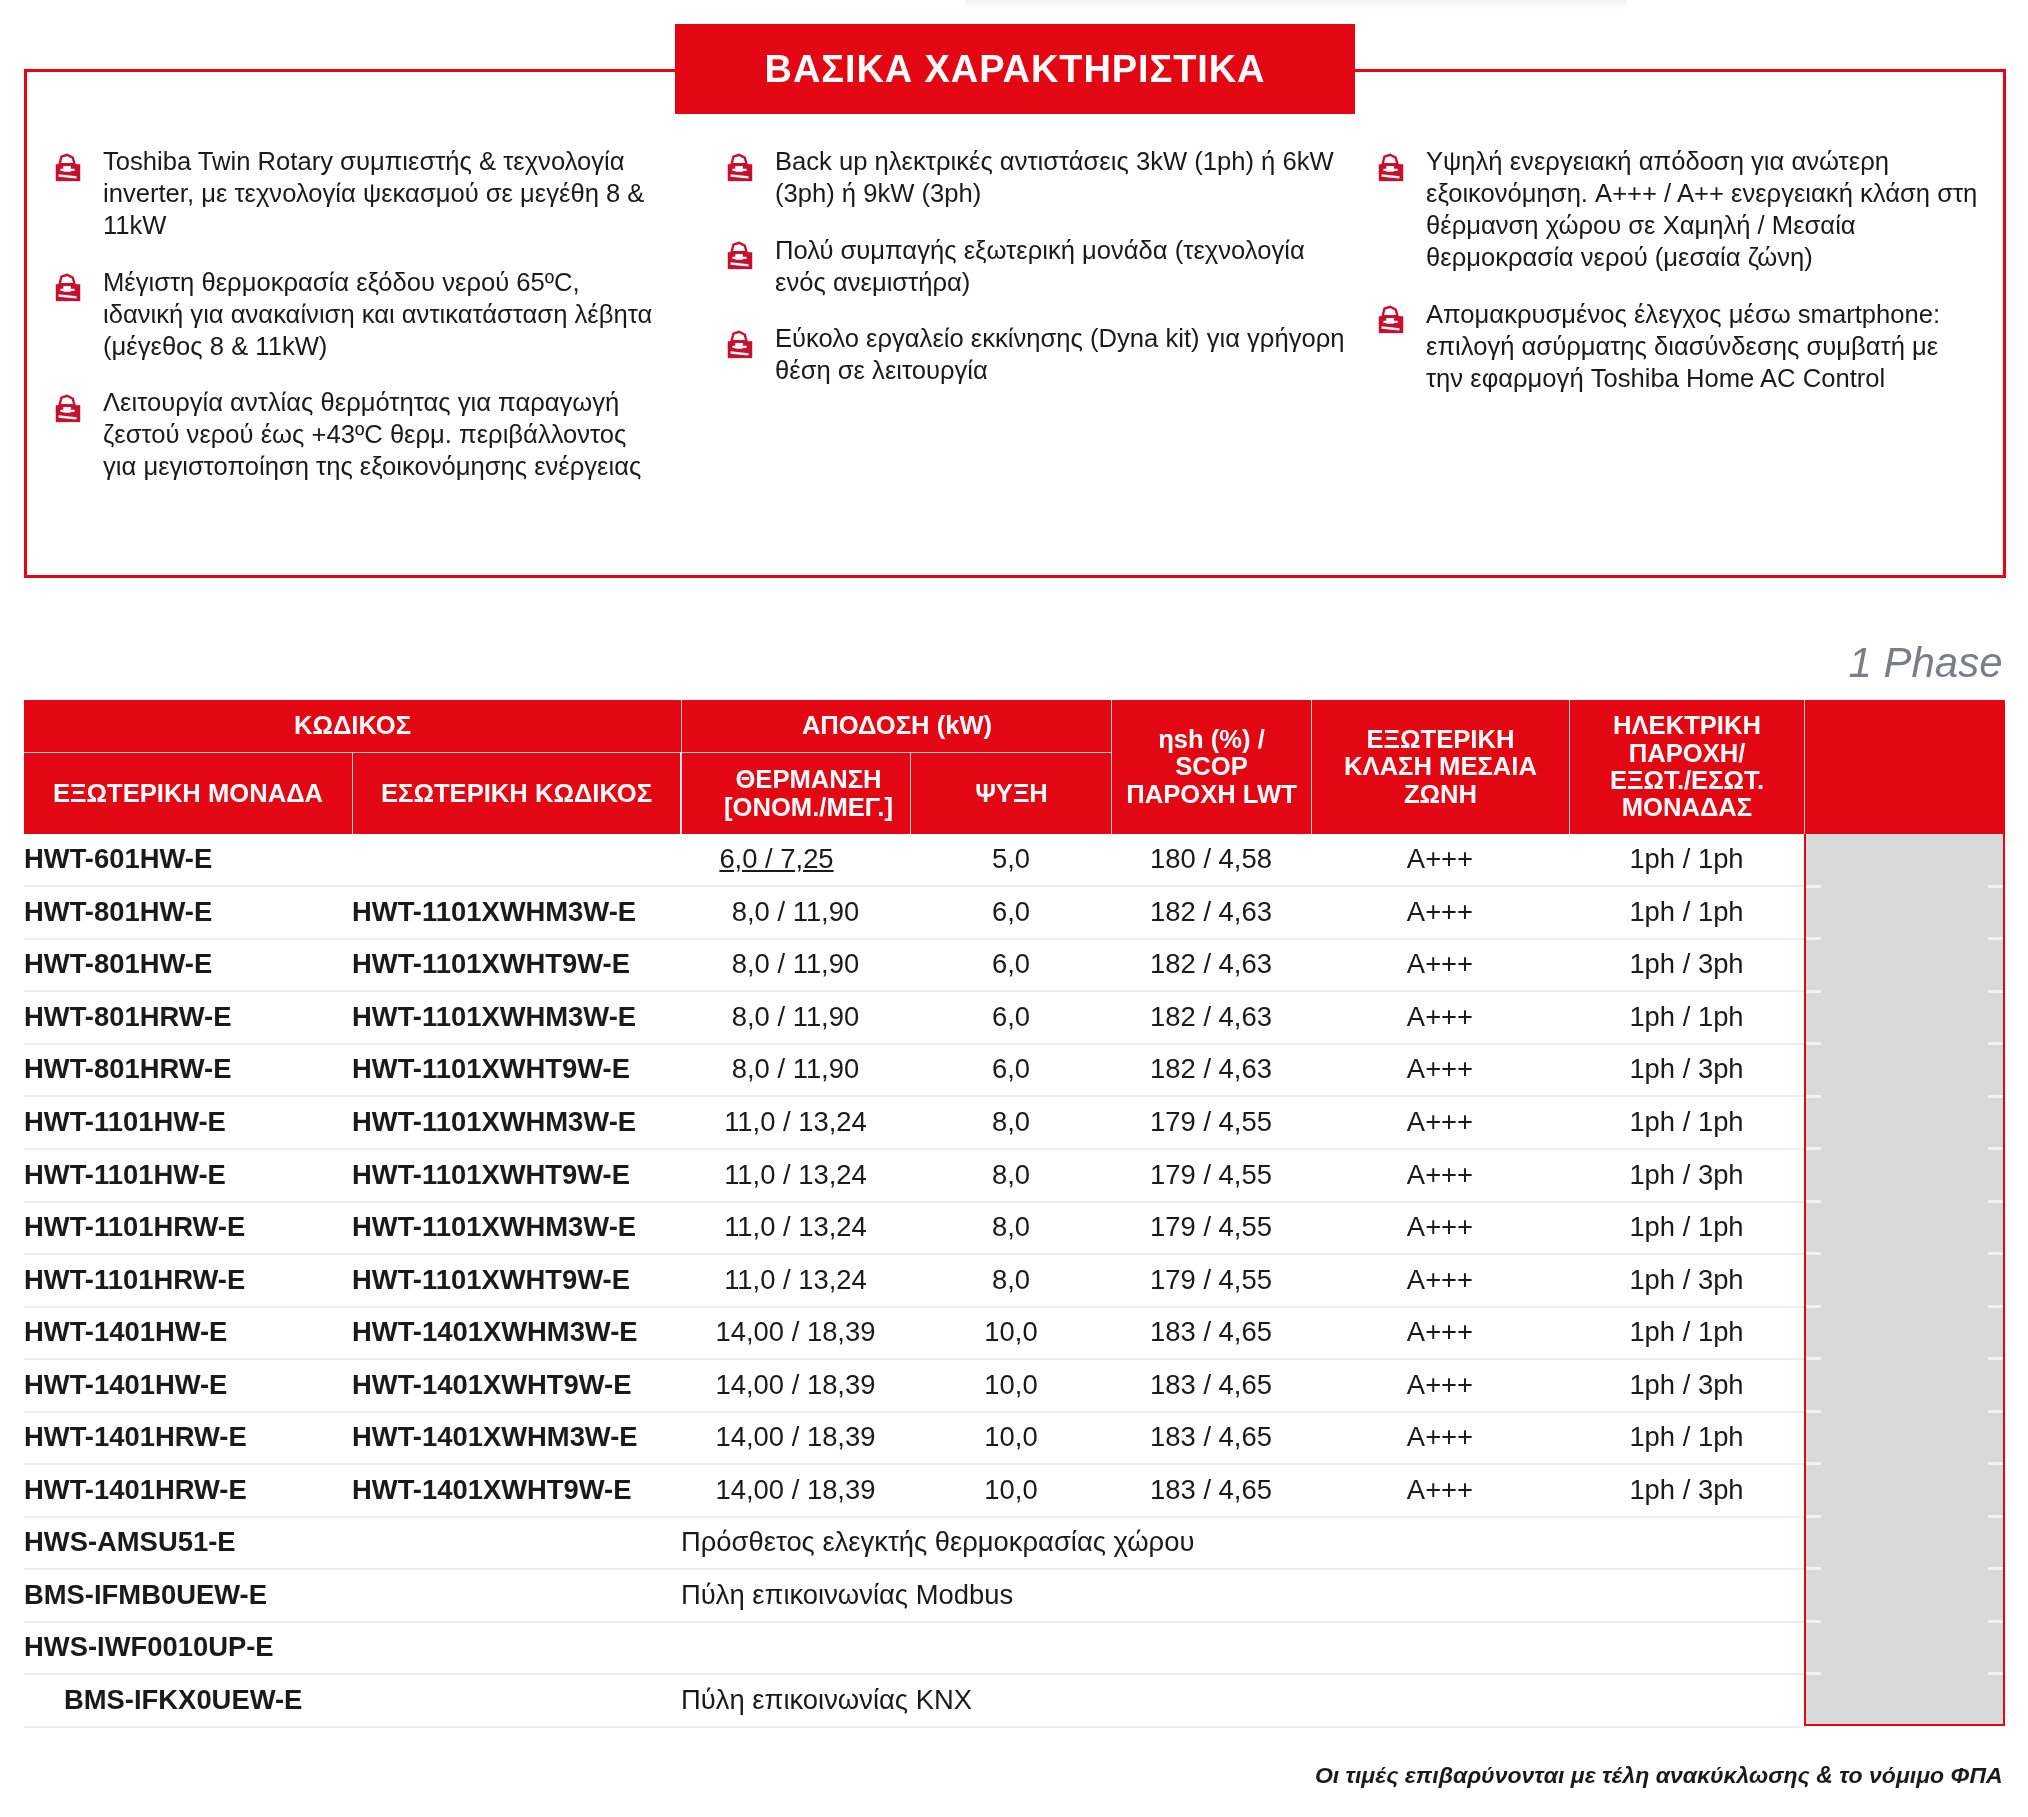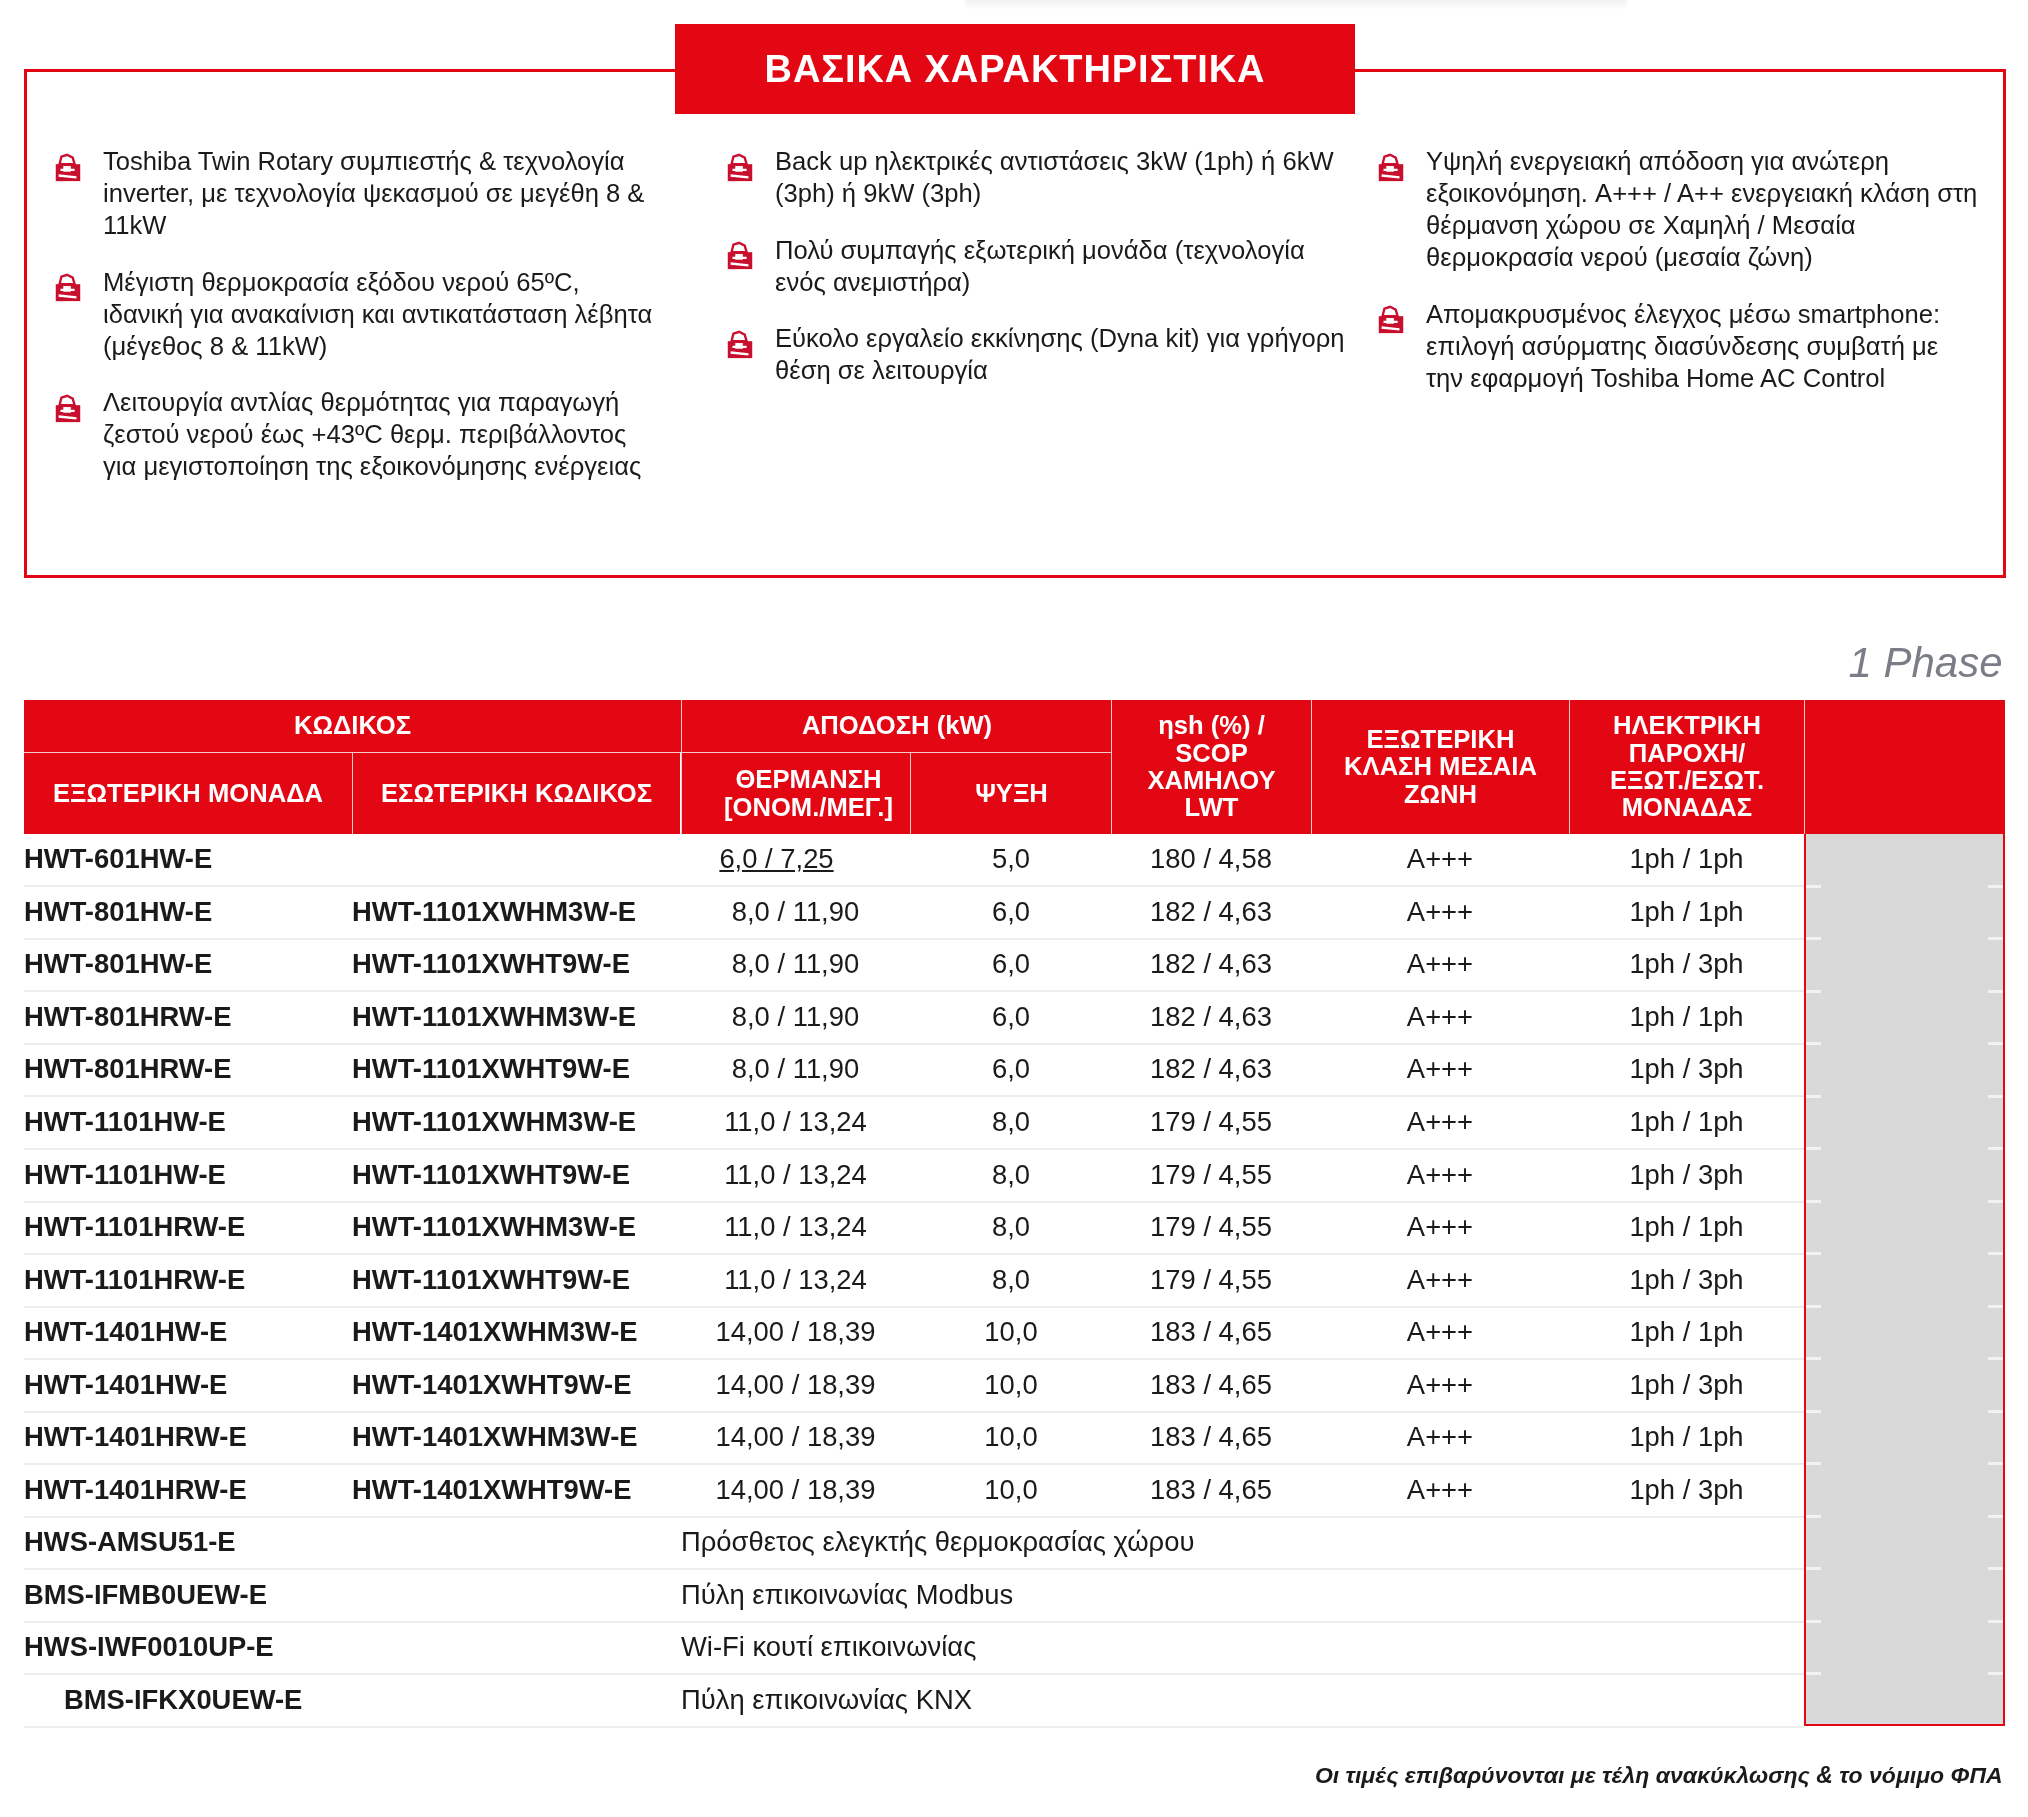--- a/index.html
+++ b/index.html
@@ -141,21 +141,21 @@
 
 <div class="tbl">
 
   <div class="hdr" style="left:0;top:0;width:657px;height:52px;">ΚΩΔΙΚΟΣ</div>
   <div class="hdr bl" style="left:657px;top:0;width:431px;height:52px;">ΑΠΟΔΟΣΗ (kW)</div>
 
   <div class="hdr bt" style="left:0;top:52px;width:328px;height:82px;">ΕΞΩΤΕΡΙΚΗ ΜΟΝΑΔΑ</div>
   <div class="hdr bt bl" style="left:328px;top:52px;width:328px;height:82px;">ΕΣΩΤΕΡΙΚΗ ΚΩΔΙΚΟΣ</div>
   <div class="hdr bt bl" style="left:657px;top:52px;width:229px;height:82px;padding-left:25px;">ΘΕΡΜΑΝΣΗ [ΟΝΟΜ./ΜΕΓ.]</div>
   <div class="hdr bt bl" style="left:886px;top:52px;width:202px;height:82px;">ΨΥΞΗ</div>
-  <div class="hdr bl" style="left:1087px;top:0;width:200px;height:134px;padding:0 7.6px;">ηsh (%) / SCOP ΧΑΜΗΛΟΥ LWT</div>
+  <div class="hdr bl" style="left:1087px;top:0;width:200px;height:134px;padding:0 7.6px;">ηsh (%) / SCOP ΠΑΡΟΧΗ LWT</div>
   <div class="hdr bl" style="left:1287px;top:0;width:258px;height:134px;padding:0 7.6px;">ΕΞΩΤΕΡΙΚΗ ΚΛΑΣΗ ΜΕΣΑΙΑ ΖΩΝΗ</div>
   <div class="hdr bl" style="left:1545px;top:0;width:235px;height:134px;padding:0 17px;">ΗΛΕΚΤΡΙΚΗ ΠΑΡΟΧΗ/ ΕΞΩΤ./ΕΣΩΤ. ΜΟΝΑΔΑΣ</div>
   <div class="hdr bl" style="left:1780px;top:0;width:201px;height:134px;"></div>
 
   <div id="rows">
       <div class="row" style="top: 134px;">
         <div class="cell b" style="left: 0px; width: 328px;">HWT-601HW-E</div>
         <div class="cell c" style="left: 638px; width: 229px; text-decoration: underline;">6,0 / 7,25</div>
         <div class="cell c" style="left: 886px; width: 202px;">5,0</div>
         <div class="cell c" style="left: 1087px; width: 200px;">180 / 4,58</div>
@@ -273,21 +273,20 @@
       <div class="row" style="top: 817px;">
         <div class="cell b" style="left: 0px; width: 657px;">HWS-AMSU51-E</div>
         <div class="cell" style="left: 657px; width: 946px;">Πρόσθετος ελεγκτής θερμοκρασίας χώρου</div>
       </div>
       <div class="row" style="top: 870px;">
         <div class="cell b" style="left: 0px; width: 657px;">BMS-IFMB0UEW-E</div>
         <div class="cell" style="left: 657px; width: 946px;">Πύλη επικοινωνίας Modbus</div>
       </div>
       <div class="row" style="top: 922px;">
         <div class="cell b" style="left: 0px; width: 657px;">HWS-IWF0010UP-E</div>
-        <div class="cell" style="left: 657px; width: 946px;">Wi-Fi κουτί επικοινωνίας</div>
       </div>
       <div class="row" style="top: 975px;">
         <div class="cell b" style="left: 0px; width: 657px; margin-left: 40px;">BMS-IFKX0UEW-E</div>
         <div class="cell" style="left: 657px; width: 946px;">Πύλη επικοινωνίας KNX</div>
       </div>
     </div>
 
   <div class="gray-col">
       <div class="gray-tick" style="top: 51px; left: 0px;"></div>
       <div class="gray-tick" style="top: 51px; right: 0px;"></div>

